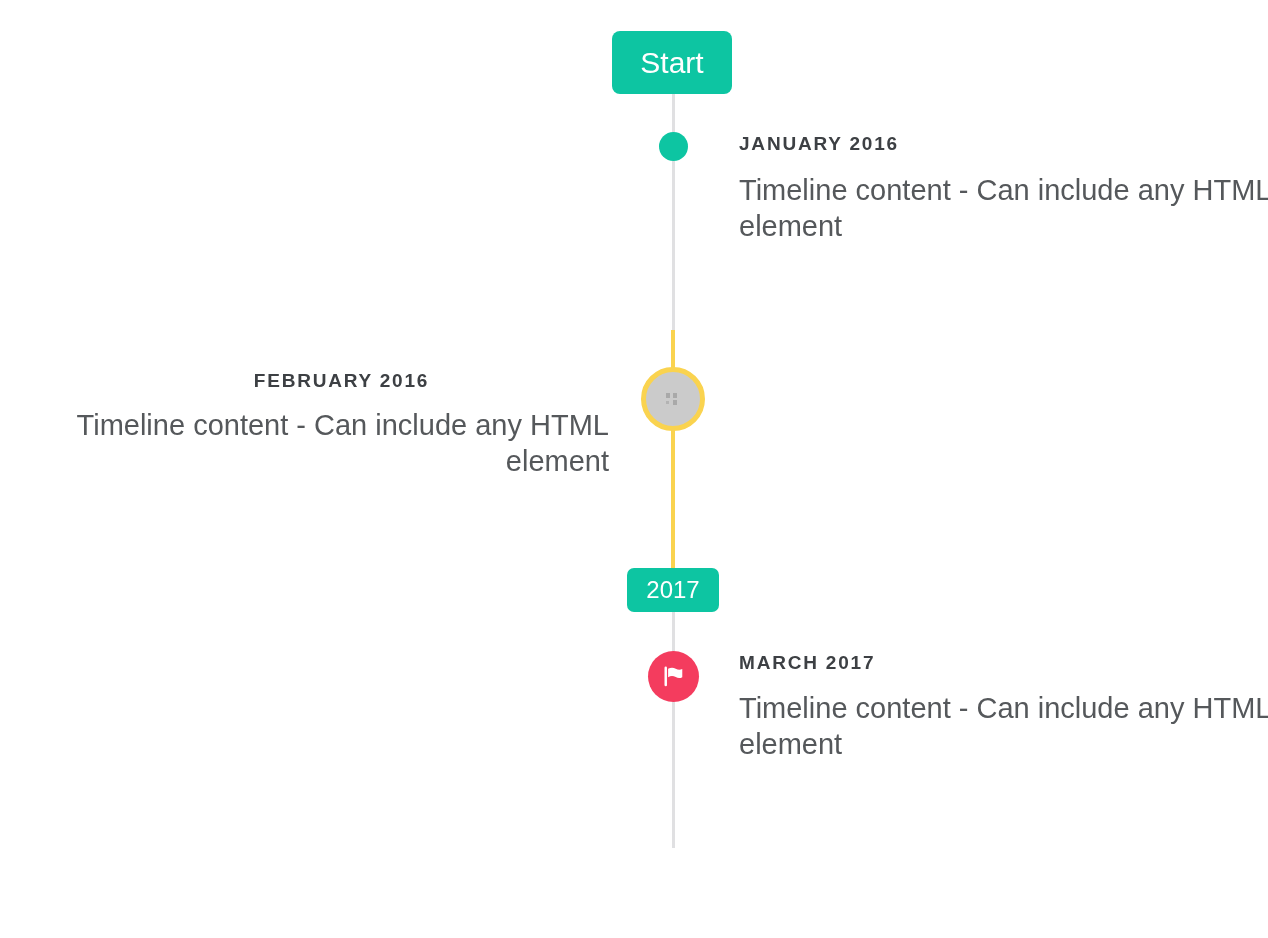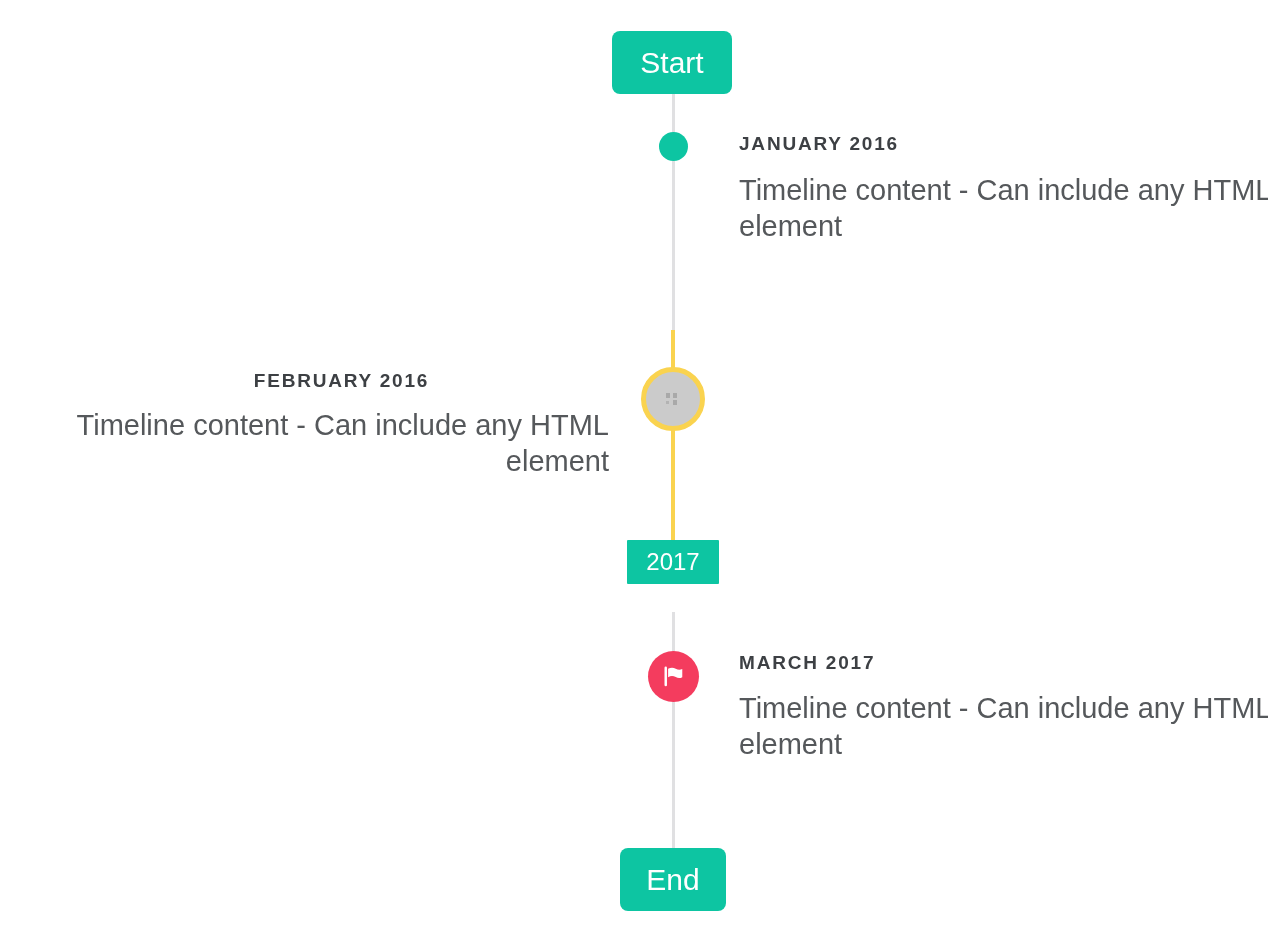--- a/index.html
+++ b/index.html
@@ -40,21 +40,21 @@
     position: absolute;
     background: var(--teal);
     color: var(--badge-text);
     display: flex;
     align-items: center;
     justify-content: center;
     border-radius: 8px;
     font-weight: 400;
   }
   #start-badge { left: 568px; top: 31px;  width: 120px; height: 63px; font-size: 30px; }
-  #year-badge  { left: 583px; top: 540px; width: 92px;  height: 44px; font-size: 24px; border-radius: 1px; }
+  #year-badge  { left: 583px; top: 568px; width: 92px;  height: 44px; font-size: 24px; border-radius: 7px; }
   #end-badge   { left: 576px; top: 848px; width: 106px; height: 63px; font-size: 30px; }
 
   .marker { position: absolute; border-radius: 50%; }
   #jan-marker {
     left: 615px; top: 132px;
     width: 29px; height: 29px;
     background: var(--teal);
   }
   #feb-marker {
     left: 597px; top: 367px;
@@ -125,15 +125,14 @@
 
   <div class="marker" id="mar-marker">
     <svg width="27" height="27" viewBox="0 0 24 24">
       <rect x="4" y="3.2" width="2.2" height="17.5" rx="1.1" fill="#ffffff"></rect>
       <path d="M7.2 5.2 q3.4 -2.1 6.8 -0.1 q2.9 1.7 5.8 0.3 L19.8 12.6 q-2.9 1.6 -5.8 -0.1 q-3.4 -2 -6.8 0.1 Z" fill="#ffffff"></path>
     </svg>
   </div>
   <div class="item-title" id="mar-title">MARCH 2017</div>
   <div class="item-content" id="mar-content">Timeline content - Can include any HTML element</div>
 
-  <div class="badge" id="end-badge">End</div>
 
 </div>
 
 </body></html>

